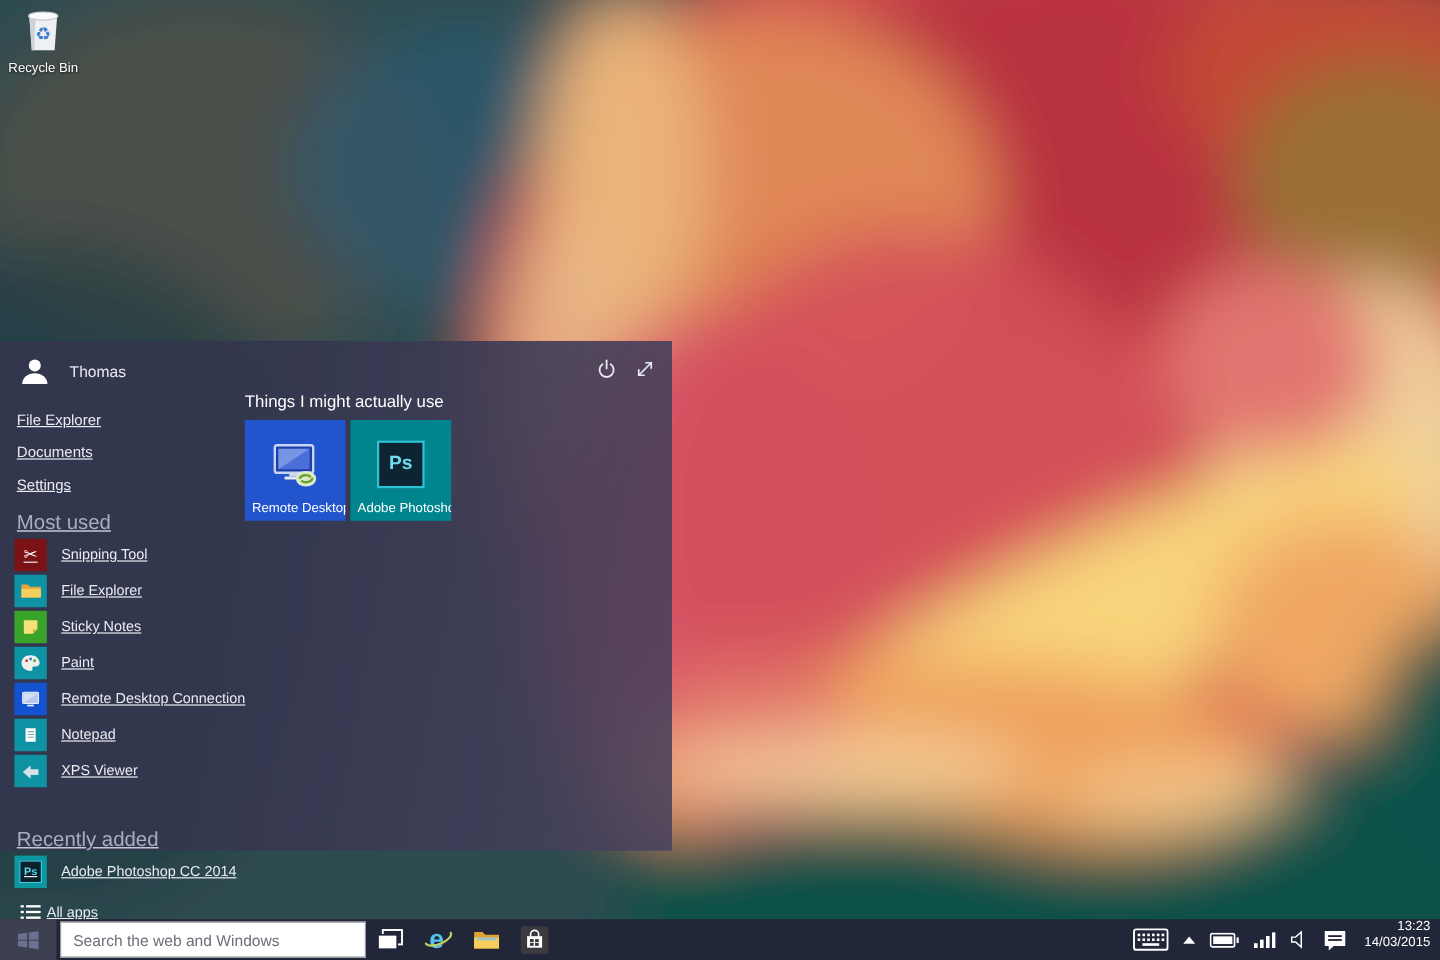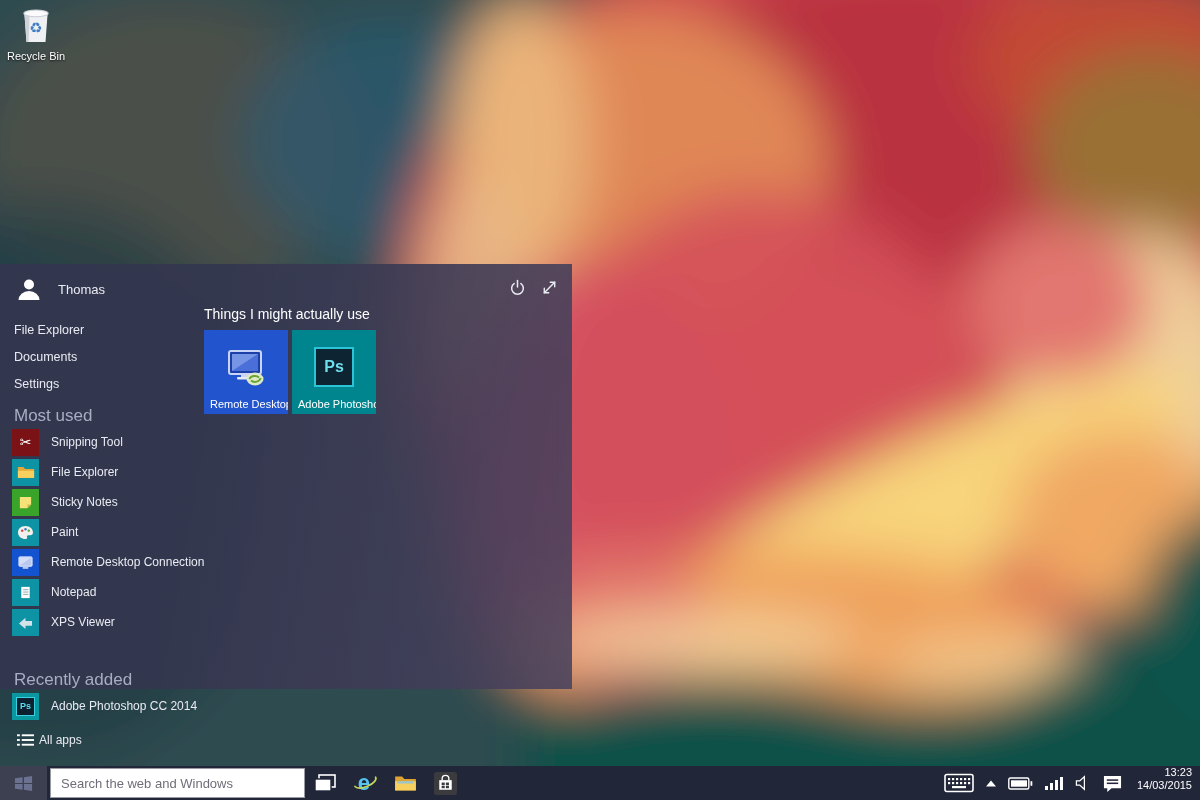--- a/index.html
+++ b/index.html
@@ -8,29 +8,29 @@
   .bg{position:absolute;inset:0;display:block;}
   [data-interactable="true"]{cursor:pointer;}
 
   
   .recycle-bin{position:absolute;left:6px;top:6px;width:60px;text-align:center;}
   .rb-label{margin-top:2px;font-size:11px;color:#fff;text-shadow:0 1px 2px rgba(0,0,0,.8);}
   .watermark{position:absolute;right:8px;bottom:40px;text-align:right;color:rgba(255,255,255,.96);
     font-size:12.5px;line-height:16px;text-shadow:0 1px 2px rgba(0,0,0,.35);}
 
   
-  .start-menu{position:absolute;left:0;top:264px;width:560px;height:425px;
+  .start-menu{position:absolute;left:0;top:284px;width:560px;height:425px;
     background:linear-gradient(100deg,rgba(52,55,78,.96) 35%,rgba(72,66,94,.88));
-    backdrop-filter:blur(20px) saturate(1.2);color:#e9ebf3;padding-left:12px;}
+    backdrop-filter:blur(20px) saturate(1.2);color:#e9ebf3;}
   .menu-header{position:absolute;left:16px;top:12px;display:flex;align-items:center;gap:16px;}
   .user-name{font-size:13px;}
   .menu-top-buttons{position:absolute;top:10px;right:10px;display:flex;gap:6px;}
   .icon-btn{width:26px;height:26px;display:flex;align-items:center;justify-content:center;border-radius:2px;}
 
-  .left-col{position:absolute;left:12px;top:52px;width:186px;}
+  .left-col{position:absolute;left:12px;top:52px;width:186px;text-decoration:underline;}
   .nav-item{height:27px;display:flex;align-items:center;font-size:12.5px;padding-left:2px;}
   .section-label{margin-top:8px;height:22px;display:flex;align-items:center;
     font-size:17px;color:#a9adc4;padding-left:2px;}
   .app-row{height:30px;display:flex;align-items:center;gap:12px;}
   .app-row .tile-ico{flex:0 0 27px;width:27px;height:27px;display:flex;align-items:center;justify-content:center;}
   .app-row .lbl{font-size:12px;white-space:nowrap;}
   .c-red{background:#7a1216;} .c-teal{background:#0e93a4;} .c-green{background:#3aa32a;}
   .c-blue{background:#1353d0;} .c-teal2{background:#0b97a0;}
   .glyph{color:#fff;font-size:14px;line-height:1;}
   .ps-chip{width:17px;height:17px;background:#0d2030;border:1px solid #3ccfe0;color:#5bdcec;

